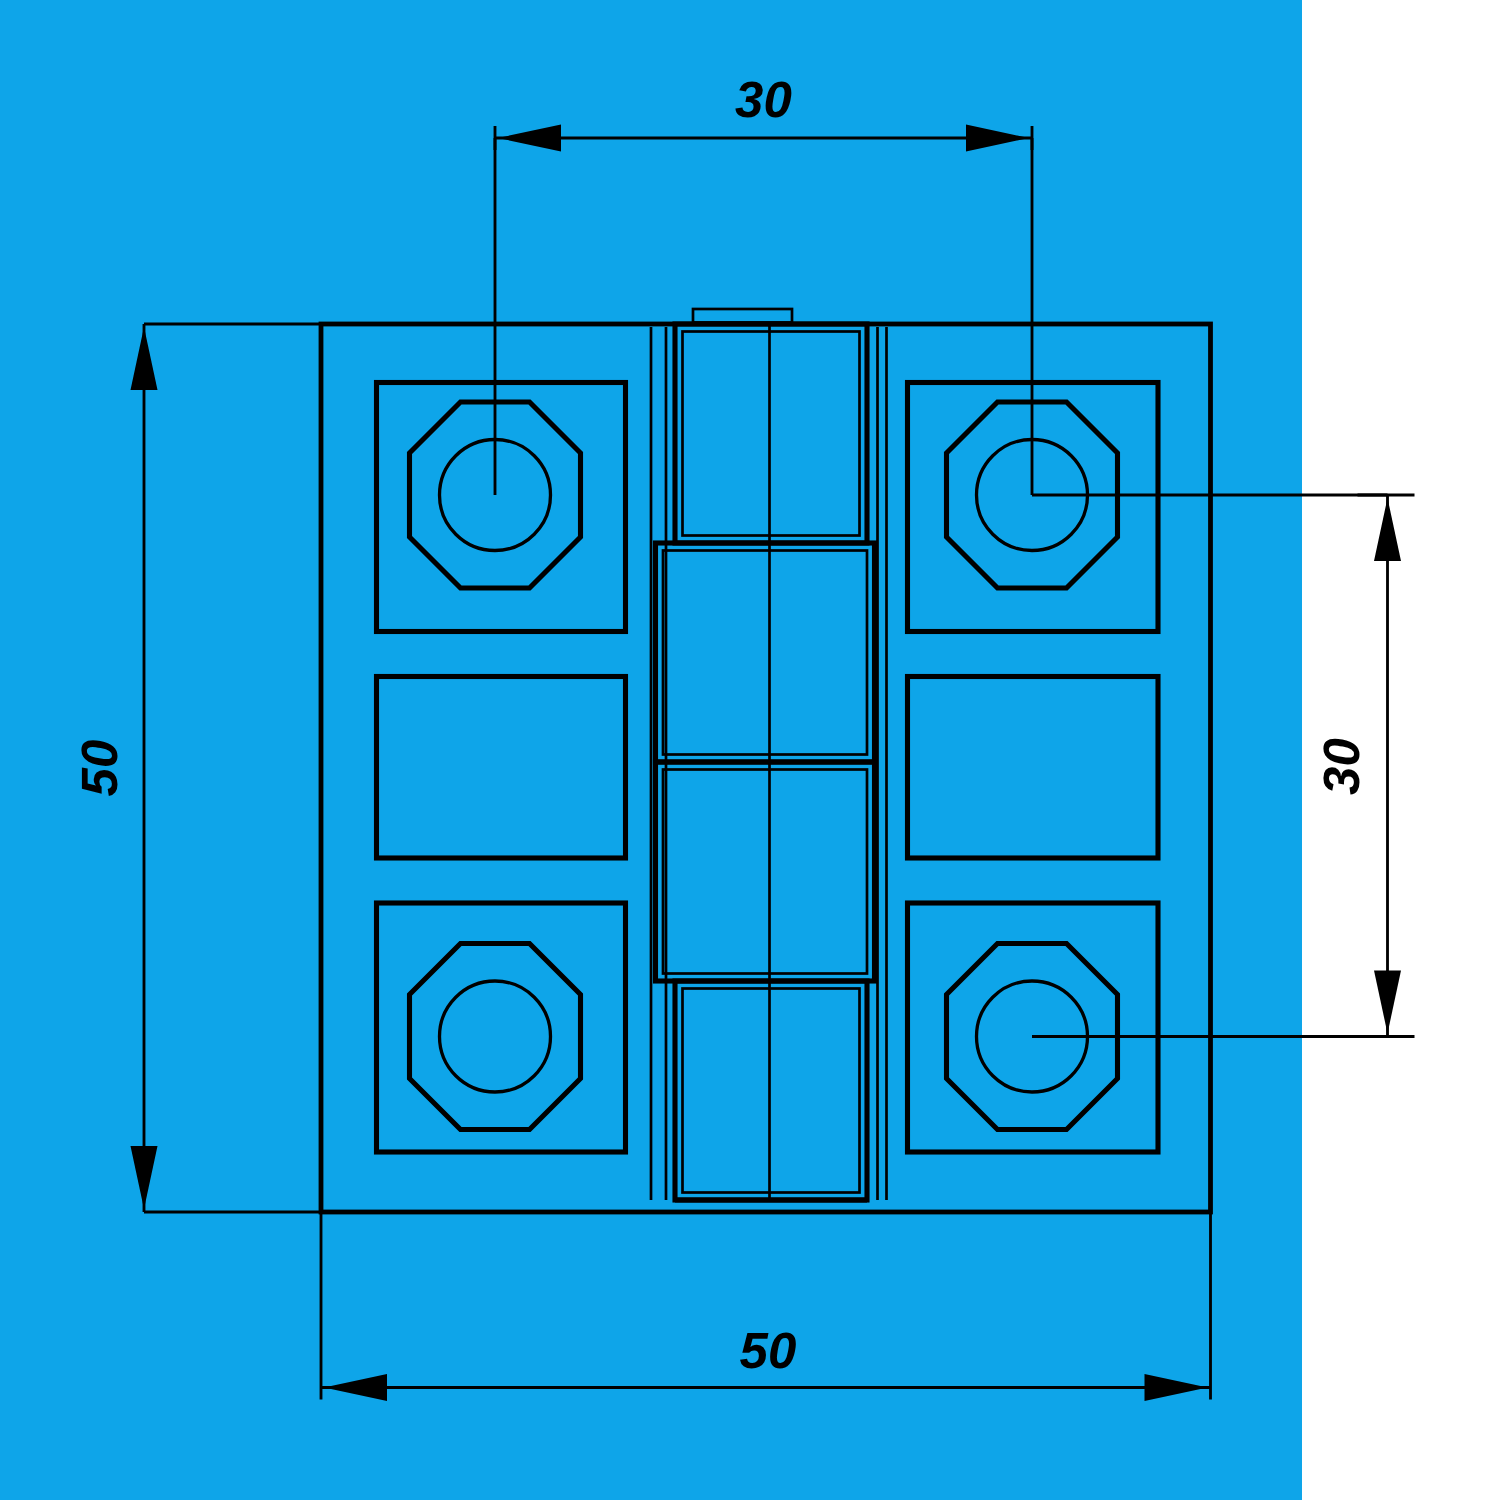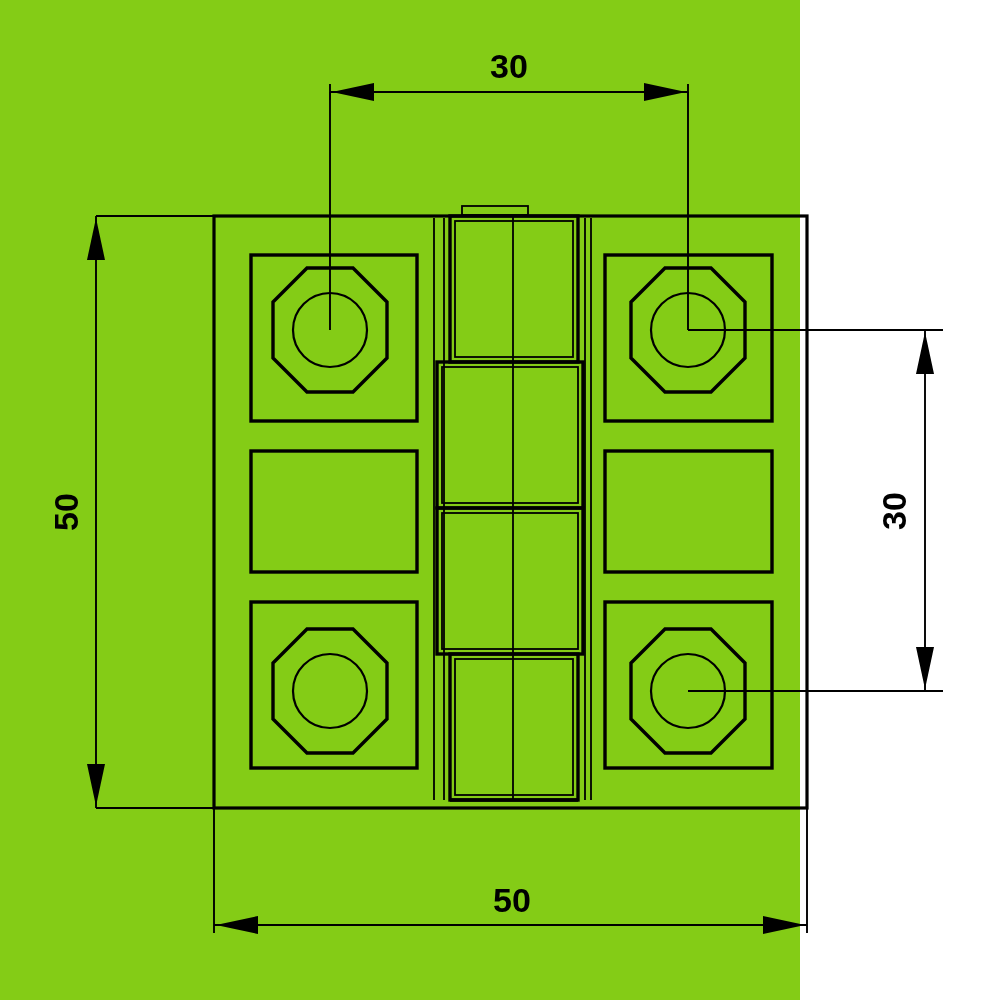--- a/index.html
+++ b/index.html
@@ -8,23 +8,24 @@
     background: #ffffff;
   }
   body {
     width: 1000px;
     height: 1000px;
     font-family: "Liberation Sans", sans-serif;
     overflow: hidden;
   }
   #drawing-root {
     position: relative;
-    width: 800px;
+    width: 868px;
     height: 1000px;
-    background: #84cc16;
+    background: #0ea5e9;
+    font-style: italic;
   }
   svg.drawing {
     display: block;
     width: 1000px;
     height: 1000px;
   }
   .ln {
     fill: none;
     stroke: #000000;
     stroke-linecap: butt;

